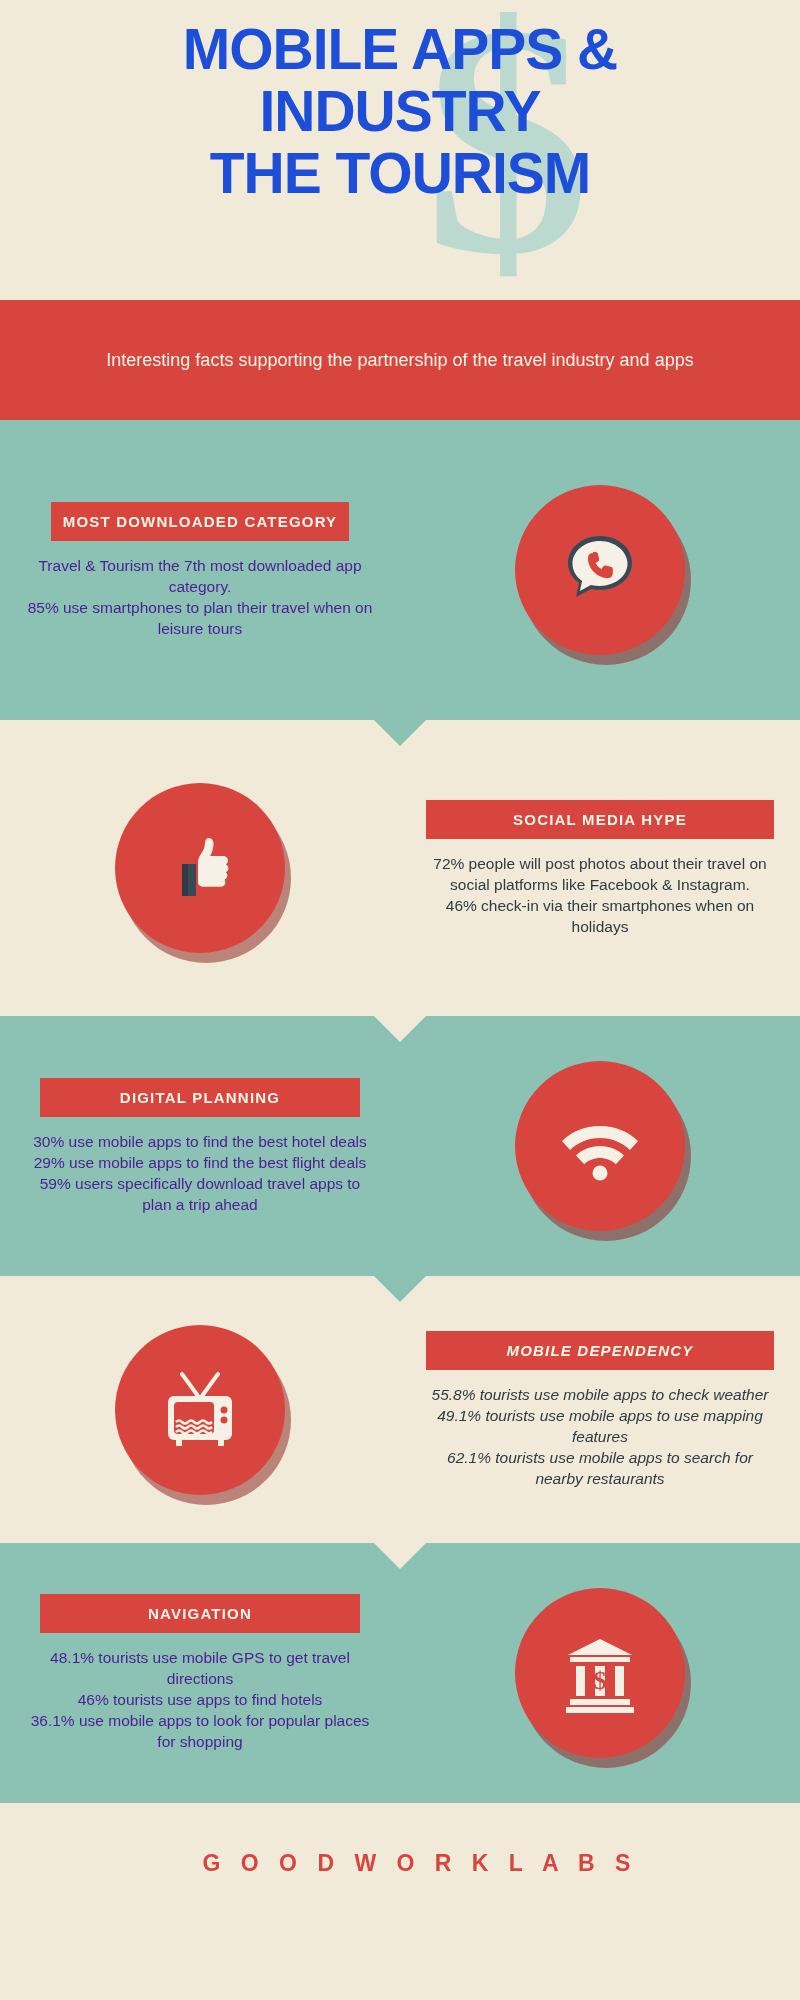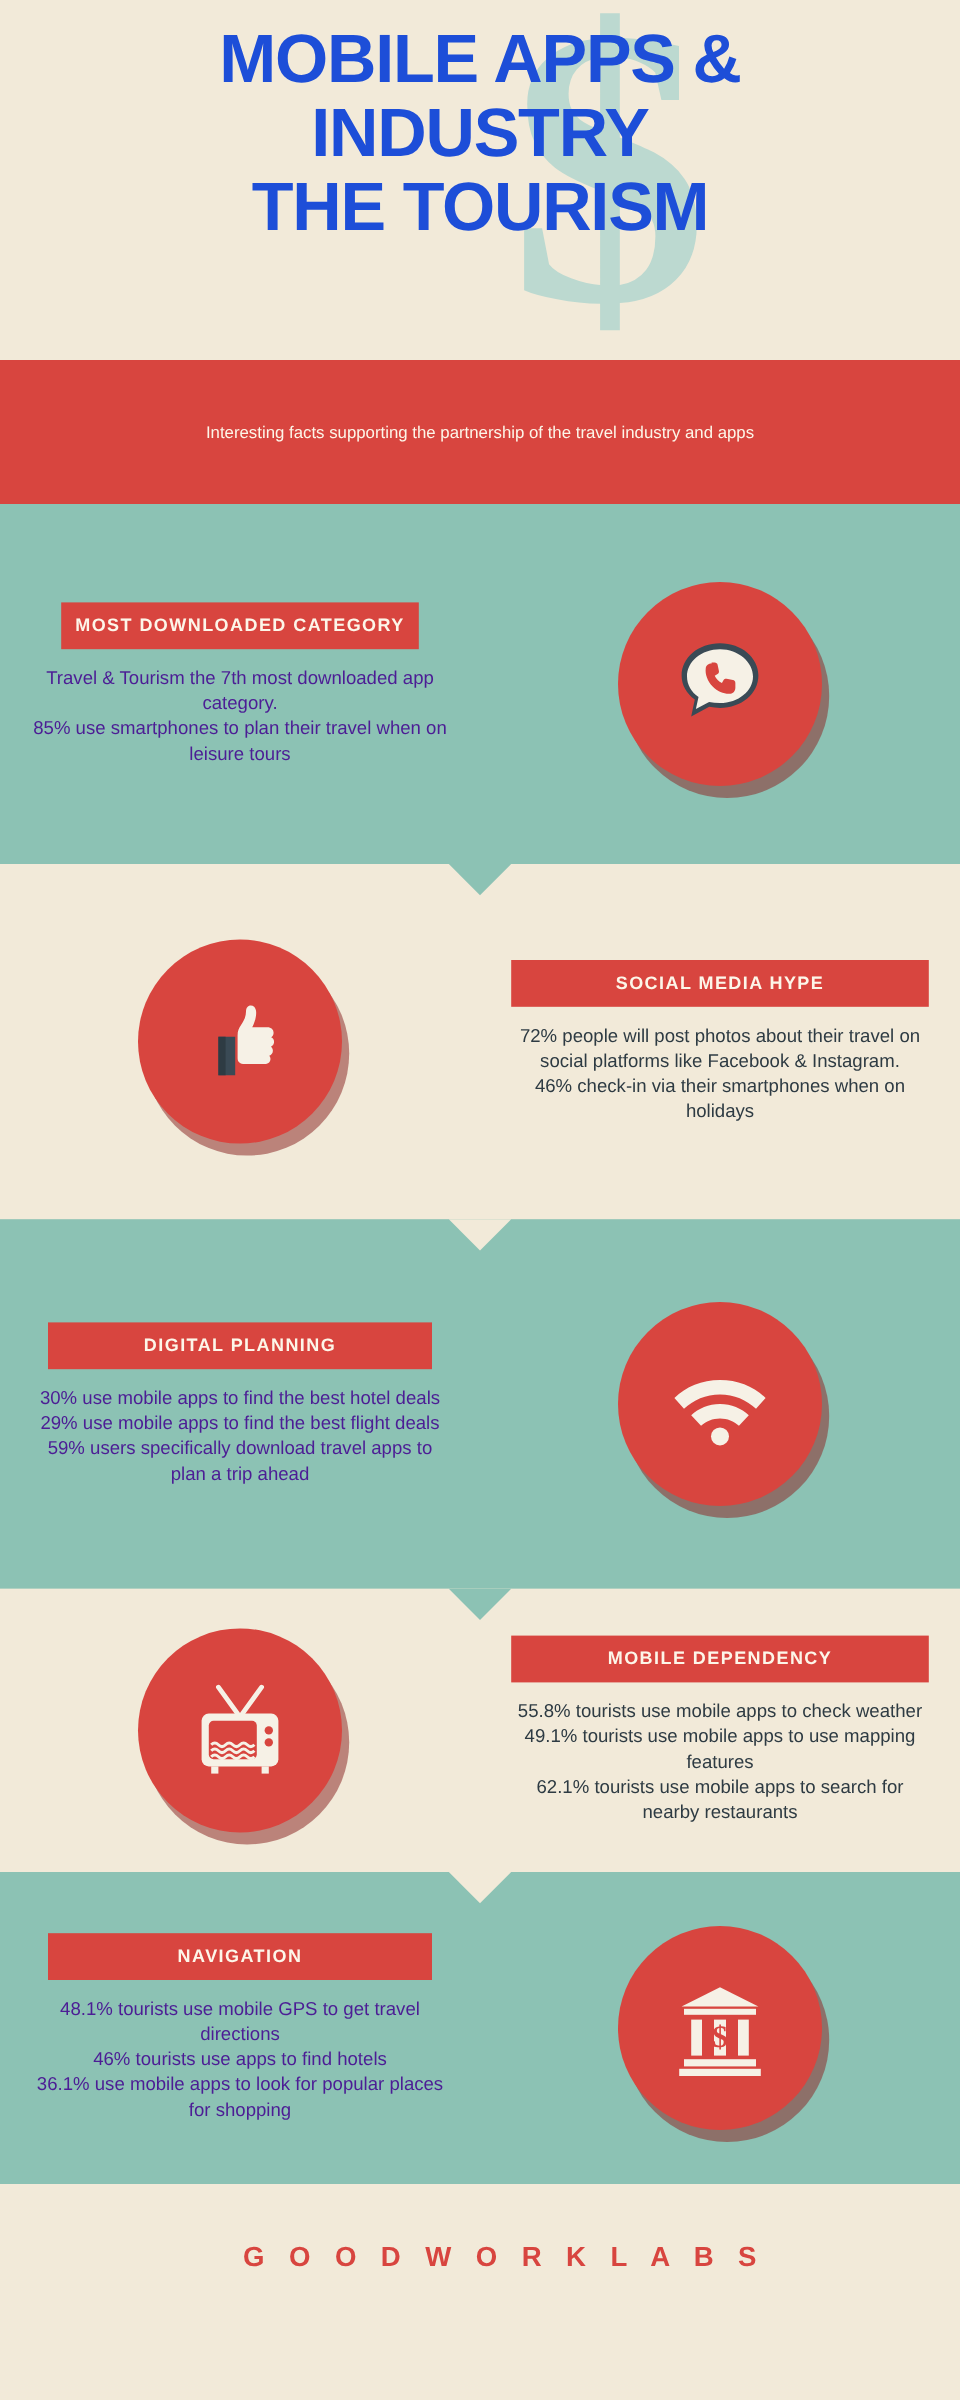--- a/index.html
+++ b/index.html
@@ -46,21 +46,21 @@
     background:#d8453f;
     height:120px;
     display:flex;
     align-items:center;
     justify-content:center;
     padding:0 40px;
     box-sizing:border-box;
   }
   .subtitle-bar span{
     color:#fdf6e9;
-    font-size:14px;
+    font-size:18px;
     text-align:center;
     line-height:24px;
   }
 
   
   .section{
     position:relative;
     display:flex;
     align-items:center;
     box-sizing:border-box;
@@ -189,21 +189,21 @@
     <div class="col-text">
       <div class="label-bar" style="margin:0 0 14px 0;">SOCIAL MEDIA HYPE</div>
       <div class="facts facts-dark">
         <p>72% people will post photos about their travel on social platforms like Facebook &amp; Instagram.</p>
         <p>46% check-in via their smartphones when on holidays</p>
       </div>
     </div>
     <div class="arrow-down arrow-cream"></div>
   </div>
 
-  <div class="section sec-teal" style="height:308px;justify-content:space-between;">
+  <div class="section sec-teal" style="height:260px;justify-content:space-between;">
     <div class="col-text">
       <div class="label-bar" style="margin:0 14px 14px 14px;">DIGITAL PLANNING</div>
       <div class="facts facts-light">
         <p>30% use mobile apps to find the best hotel deals</p>
         <p>29% use mobile apps to find the best flight deals</p>
         <p>59% users specifically download travel apps to plan a trip ahead</p>
       </div>
     </div>
     <div class="col-icon">
       <div class="circle-wrap">
@@ -213,21 +213,21 @@
             <path d="M52 32c15 0 28.5 5.6 38 15l-8 9c-7.6-7.4-18.4-12-30-12s-22.4 4.6-30 12l-8-9c9.5-9.4 23-15 38-15z" fill="#f6f1e6"></path>
             <path d="M52 52c9.4 0 17.9 3.6 24 9.4l-8.2 8.8C63.6 66.3 58.1 64 52 64s-11.6 2.3-15.8 6.2L28 61.4C34.1 55.6 42.6 52 52 52z" fill="#f6f1e6"></path>
             <circle cx="52" cy="79" r="7.5" fill="#f6f1e6"></circle>
           </svg>
         </div>
       </div>
     </div>
     <div class="arrow-down arrow-teal"></div>
   </div>
 
-  <div class="section sec-cream" style="height:236px;">
+  <div class="section sec-cream" style="height:267px;font-style:italic;">
     <div class="col-icon">
       <div class="circle-wrap">
         <div class="circle-shadow"></div>
         <div class="circle">
           <svg width="104" height="104" viewBox="0 0 104 104" aria-hidden="true">
             <path d="M34 16 L50 38 M70 16 L54 38" stroke="#f6f1e6" stroke-width="4" fill="none" stroke-linecap="round"></path>
             <rect x="20" y="38" width="64" height="44" rx="6" fill="#f6f1e6"></rect>
             <rect x="26" y="44" width="40" height="32" rx="4" fill="#d8453f"></rect>
             <circle cx="76" cy="52" r="3.5" fill="#d8453f"></circle>
             <circle cx="76" cy="62" r="3.5" fill="#d8453f"></circle>

